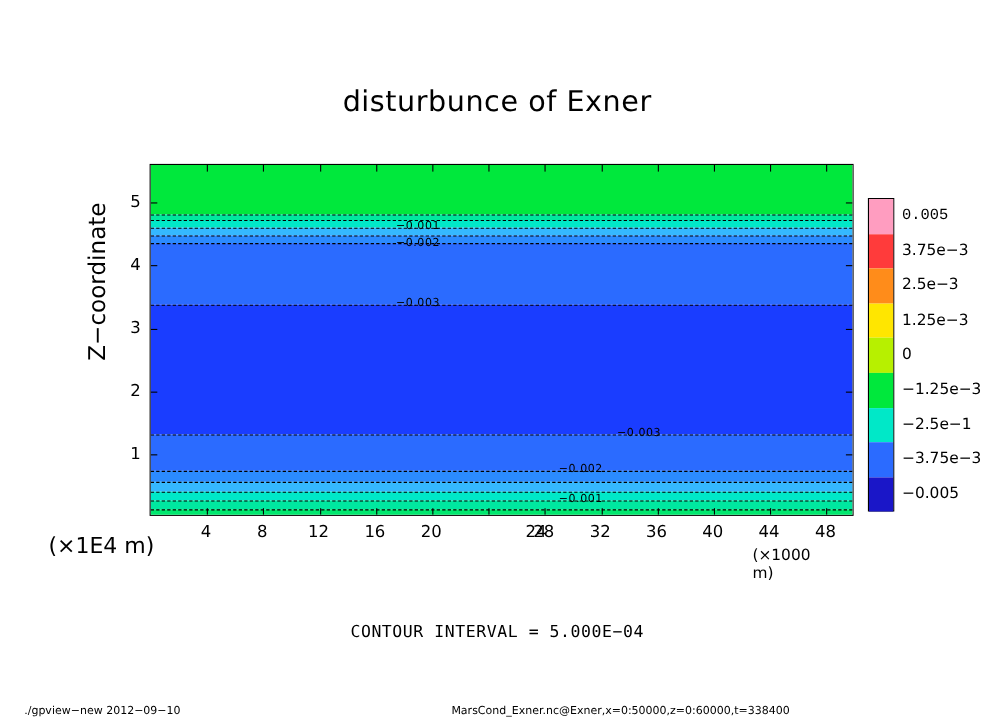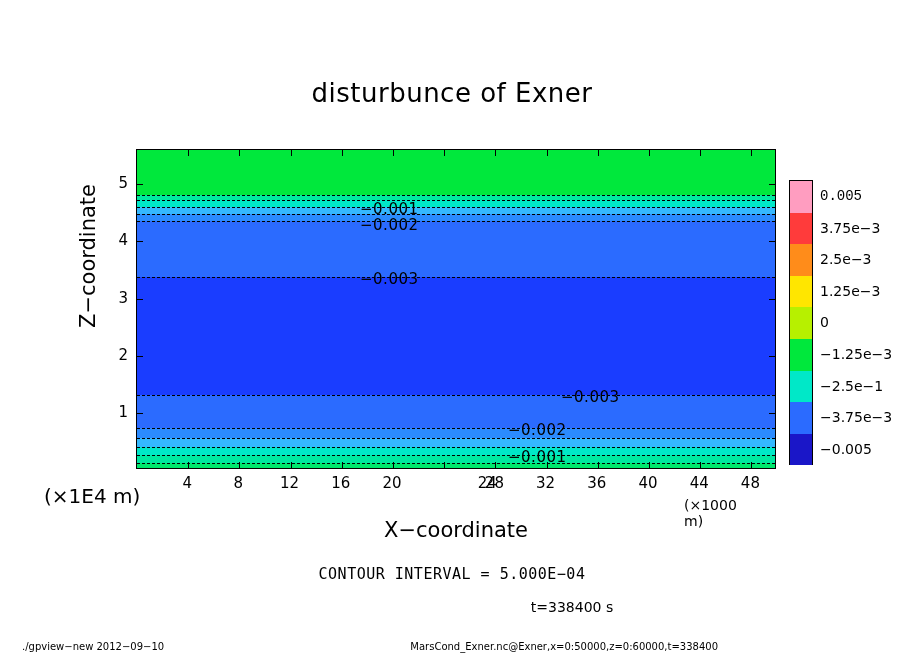--- a/index.html
+++ b/index.html
@@ -53,21 +53,21 @@
     left: 0;
     width: 100%;
     height: 0;
     border-top: 1.5px dashed #000000;
   }
   .contour-line.thin {
     border-top: 1px dashed #000000;
   }
   .contour-label {
     position: absolute;
-    font-size: 15px;
+    font-size: 10px;
     color: #000000;
     background: transparent;
     font-family: "DejaVu Sans", sans-serif;
     letter-spacing: 0.5px;
   }
   
   .tick-x {
     position: absolute;
     bottom: 0;
     width: 0;
@@ -306,25 +306,23 @@
 
   <div class="ytick-label" style="top:407.9px;">1</div>
   <div class="ytick-label" style="top:350.7px;">2</div>
   <div class="ytick-label" style="top:293.6px;">3</div>
   <div class="ytick-label" style="top:236.4px;">4</div>
   <div class="ytick-label" style="top:179.3px;">5</div>
 
   <div id="y-units">(×1E4 m)</div>
   <div id="x-units">(×1000 m)</div>
 
-  <div id="xaxis-title">X−coordinate</div>
   <div id="yaxis-title">Z−coordinate</div>
 
   <div id="contour-interval">CONTOUR INTERVAL = 5.000E−04</div>
-  <div id="time-stamp">t=338400 s</div>
 
   <div id="colorbar">
     <div class="cb-cell" style="height:31.6px;background:#ff9dc0;"></div>
     <div class="cb-cell" style="height:31.6px;background:#ff3b3b;"></div>
     <div class="cb-cell" style="height:31.6px;background:#ff8c1a;"></div>
     <div class="cb-cell" style="height:31.6px;background:#ffe600;"></div>
     <div class="cb-cell" style="height:31.6px;background:#b7f000;"></div>
     <div class="cb-cell" style="height:31.6px;background:#00e83c;"></div>
     <div class="cb-cell" style="height:31.6px;background:#00e8c8;"></div>
     <div class="cb-cell" style="height:31.6px;background:#2b6bff;"></div>

